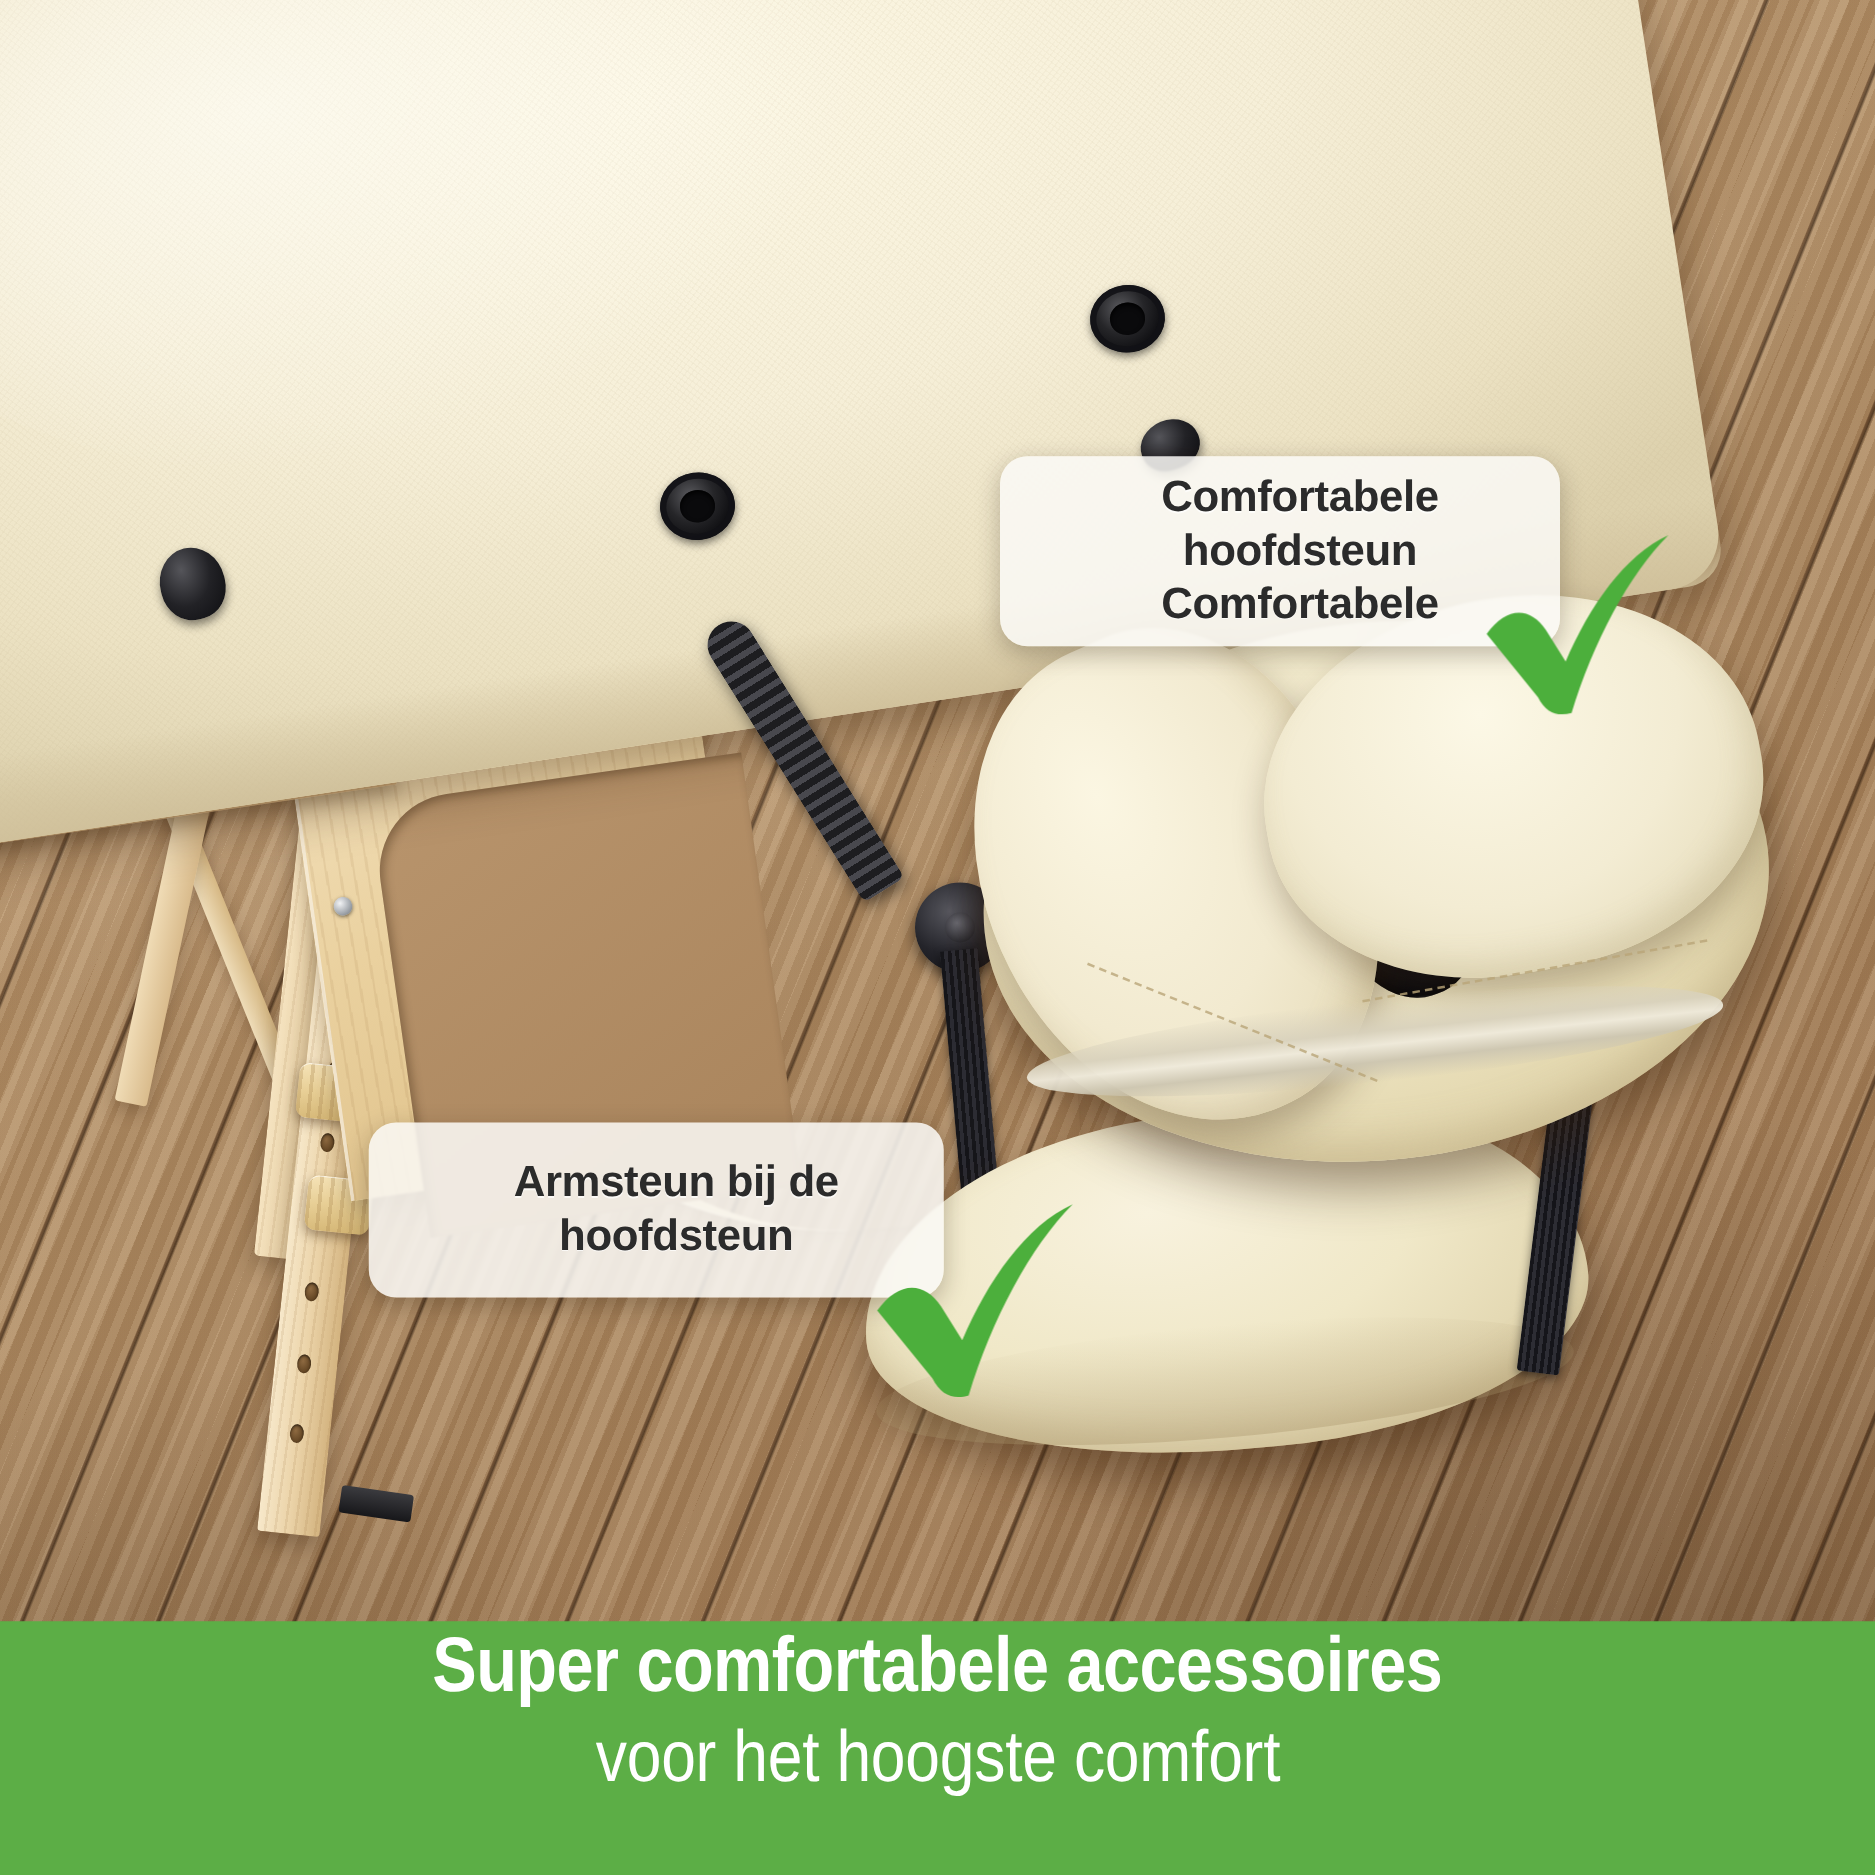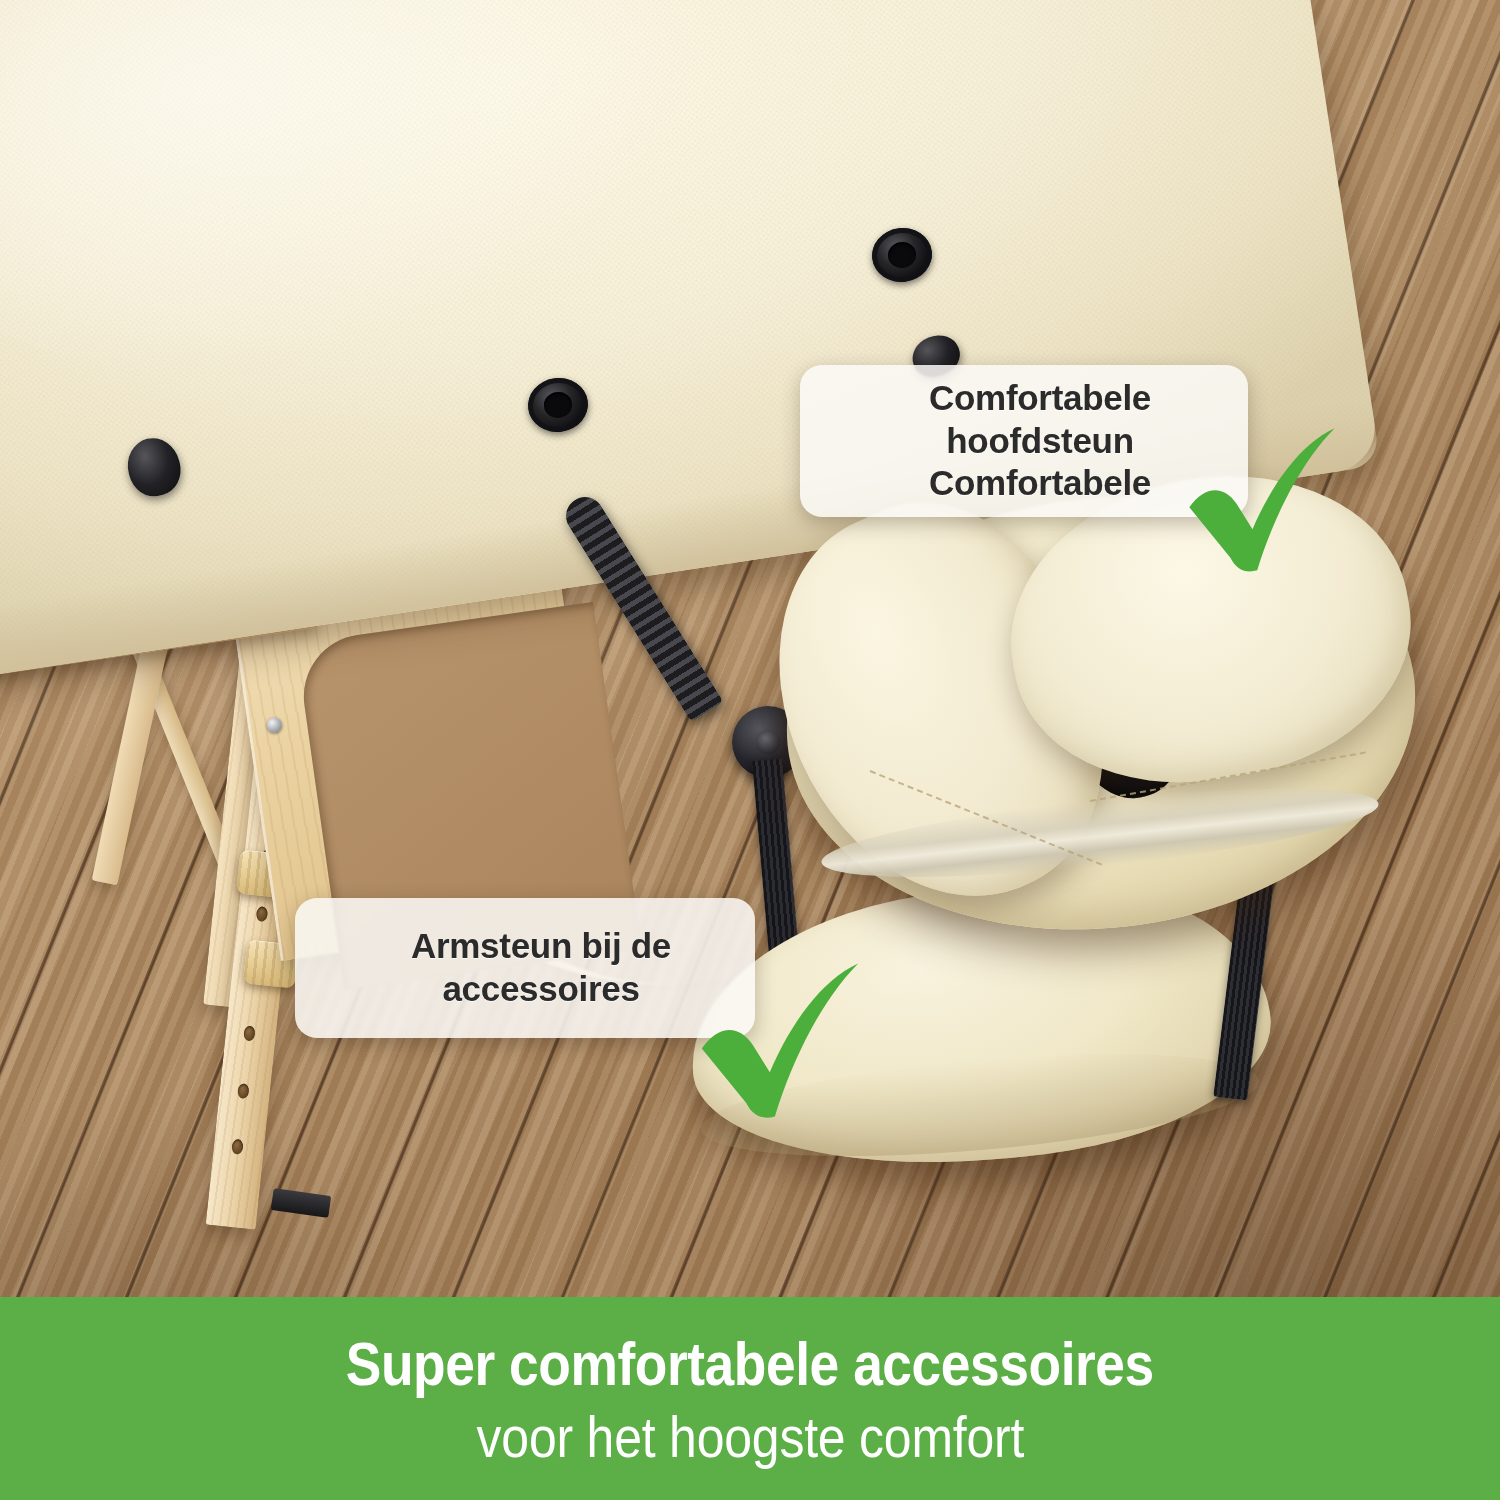--- a/index.html
+++ b/index.html
@@ -335,21 +335,21 @@
   #callout-2 .callout-text{ font-size:35px; letter-spacing:-.3px; }
 
   .check{ position:absolute; }
   #check-1{ left:1178px; top:425px; width:168px; height:158px; }
   #check-2{ left:690px; top:960px; width:180px; height:170px; }
 
   
   .banner{
     position:absolute; left:0; bottom:0; width:1500px; height:203px;
     background:#5cae46;
-    display:flex; flex-direction:column; align-items:center; justify-content:center;
+    display:flex; flex-direction:column; align-items:center; 
     gap:4px;
   }
   .banner-h1{
     color:#fff; font-weight:700; font-size:62px; letter-spacing:-.5px;
     font-family:"Liberation Sans", sans-serif;
     transform:scaleX(.86); white-space:nowrap;
   }
   .banner-h2{
     color:#fff; font-weight:400; font-size:58px; letter-spacing:-.2px;
     font-family:"Liberation Sans", sans-serif;
@@ -439,21 +439,21 @@
       <span>Comfortabele</span>
     </div>
   </div>
   <div class="check" id="check-1">
     <svg viewBox="0 0 100 100" width="168" height="158" aria-hidden="true">
       <path d="M4 52 C14 38, 26 38, 34 50 L44 66 C56 38, 74 12, 96 2 C76 22, 58 56, 47 92 C40 94, 34 92, 30 84 Z" fill="#4caf3c"></path>
     </svg>
   </div>
 
   <div class="callout" id="callout-2">
-    <div class="callout-text">Armsteun bij de accessoires</div>
+    <div class="callout-text">Armsteun bij de hoofdsteun</div>
   </div>
   <div class="check" id="check-2">
     <svg viewBox="0 0 100 100" width="180" height="170" aria-hidden="true">
       <path d="M4 52 C14 38, 26 38, 34 50 L44 66 C56 38, 74 12, 96 2 C76 22, 58 56, 47 92 C40 94, 34 92, 30 84 Z" fill="#4caf3c"></path>
     </svg>
   </div>
 
   <div class="banner" style="background: rgb(92, 174, 70);">
     <div class="banner-h1">Super comfortabele accessoires</div>
     <div class="banner-h2">voor het hoogste comfort</div>

